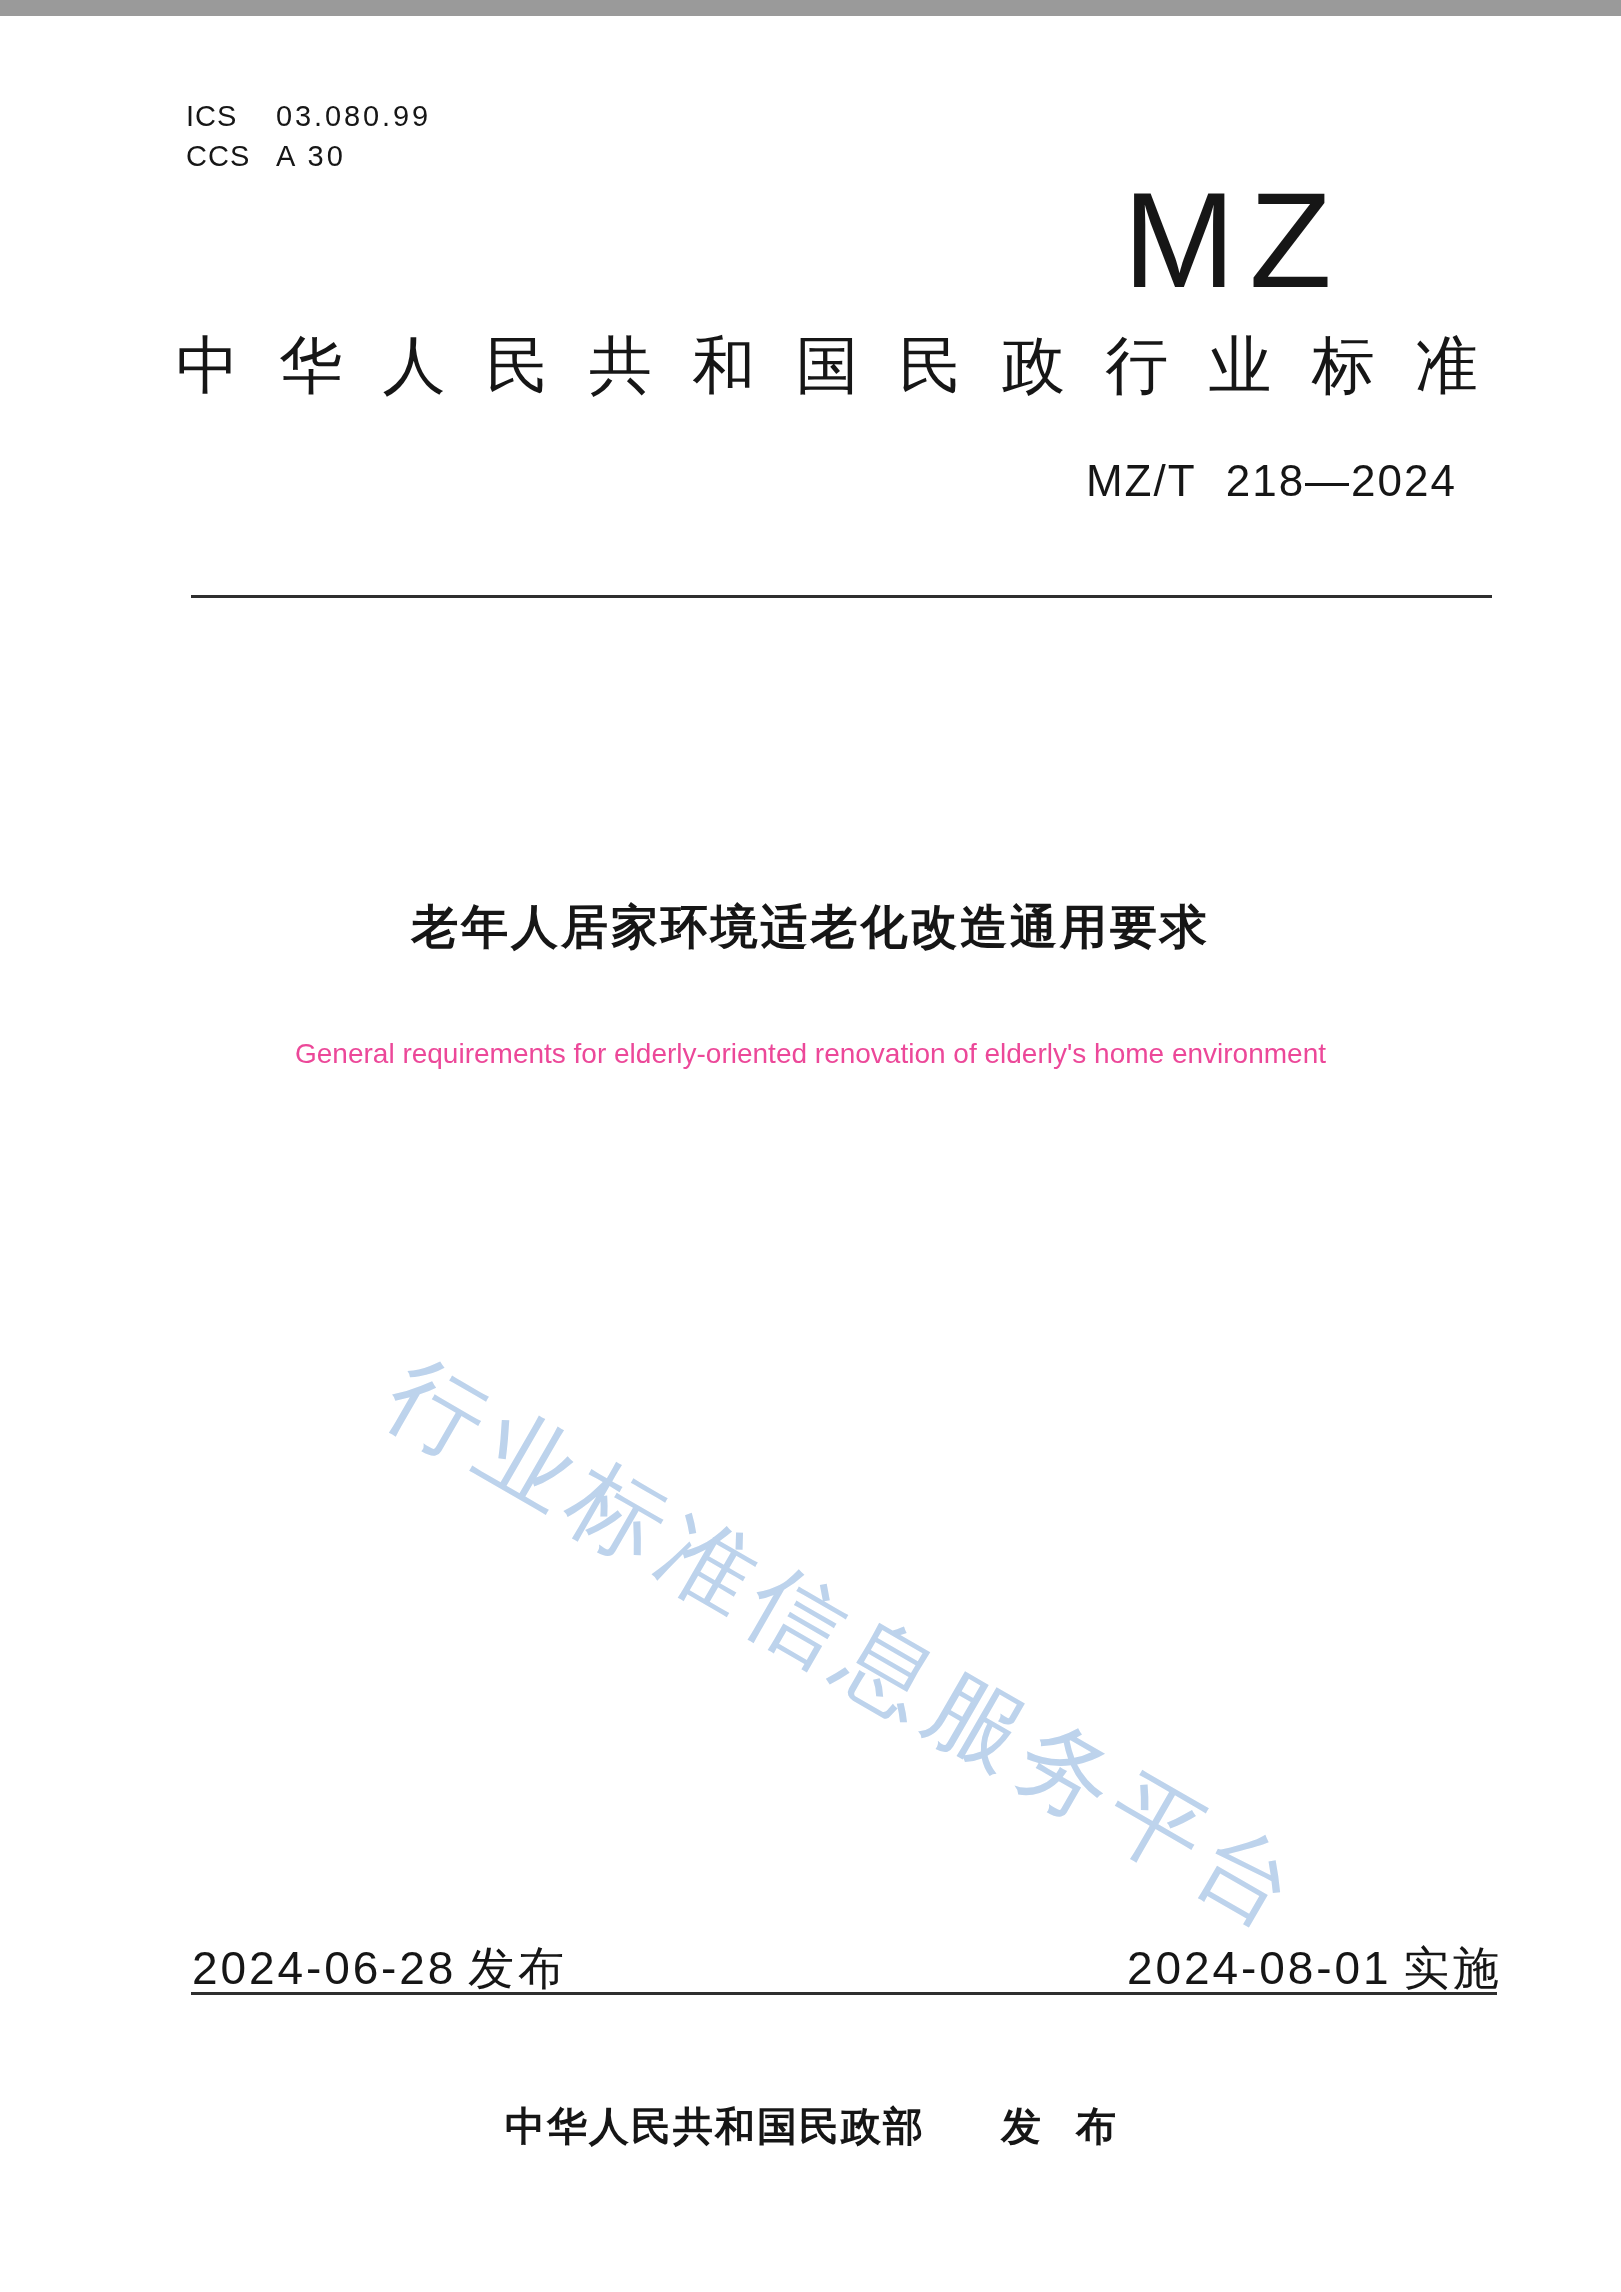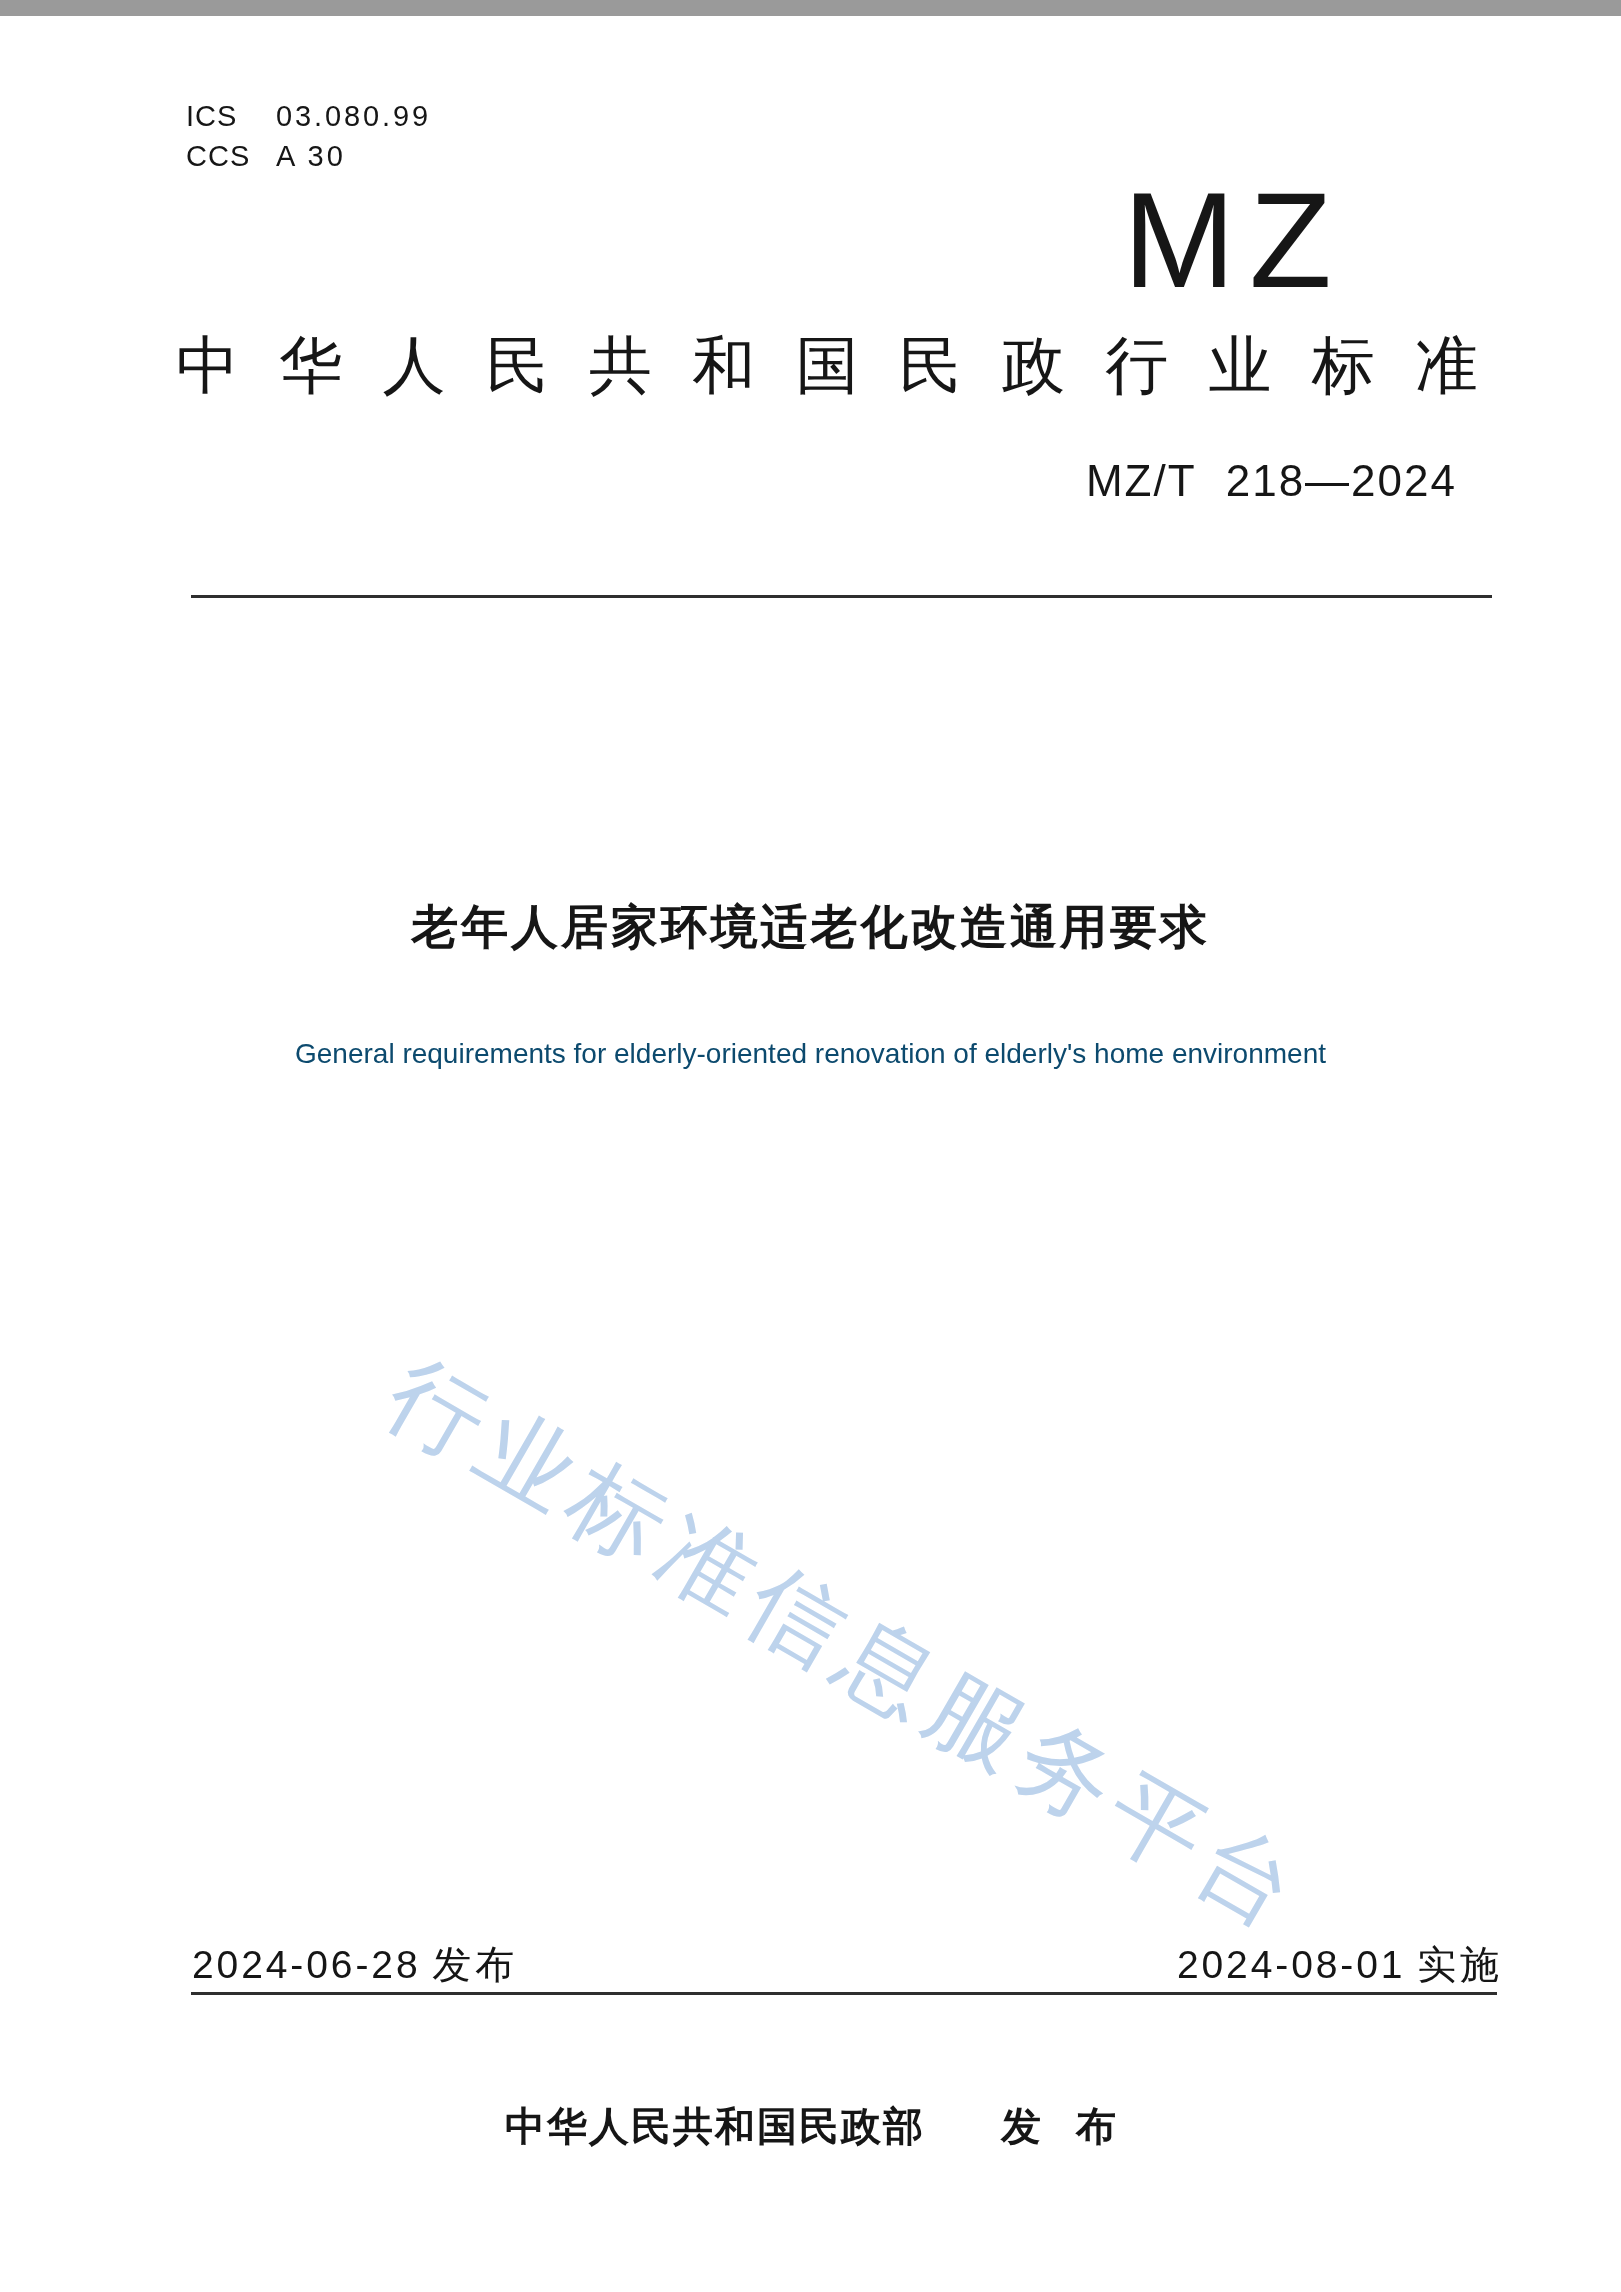--- a/index.html
+++ b/index.html
@@ -51,36 +51,36 @@
     text-align:center;
     font-size:47px;line-height:1.1;font-weight:700;
     letter-spacing:2.9px;white-space:nowrap;
   }
   
   .title-en{
     position:absolute;left:0;right:0;top:1021px;
     text-align:center;
     font-size:28px;line-height:1.2;font-weight:400;
     letter-spacing:0px;white-space:nowrap;
-    color:#0c4a6e;
+    color:#ec4899;
   }
   
   .watermark{
     position:absolute;left:420px;top:1329px;
     font-size:94px;line-height:1;letter-spacing:9.8px;
     color:#bdd3ec;white-space:nowrap;
     transform:rotate(30deg);
     transform-origin:0 0;
     font-weight:400;
   }
   
   .date-row{
     position:absolute;left:192px;top:1929px;width:1311px;
     display:flex;justify-content:space-between;align-items:baseline;
-    font-size:39px;line-height:1;font-weight:500;
+    font-size:46px;line-height:1;font-weight:500;
     white-space:nowrap;
   }
   .date-item{display:flex;align-items:baseline;}
   .date-item .date{letter-spacing:2.9px;}
   .date-item .date-label{margin-left:11.8px;letter-spacing:3.9px;}
   
   .publisher-row{
     position:absolute;left:0;right:0;top:2090px;
     display:flex;justify-content:center;align-items:baseline;
     font-size:40px;line-height:1;font-weight:700;

